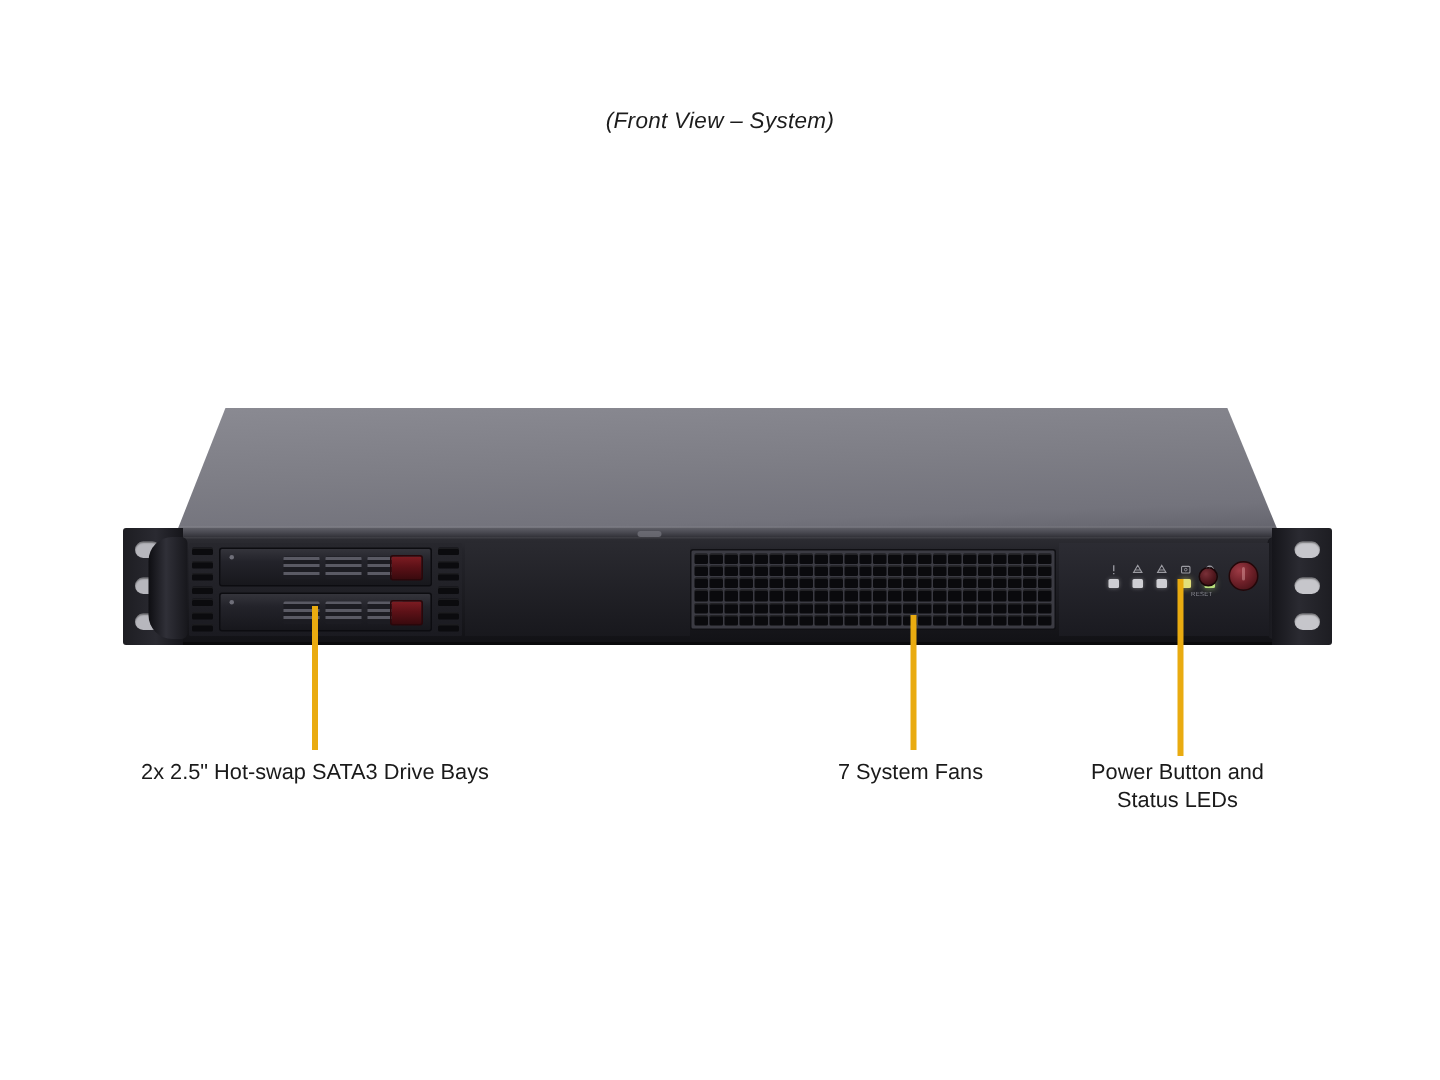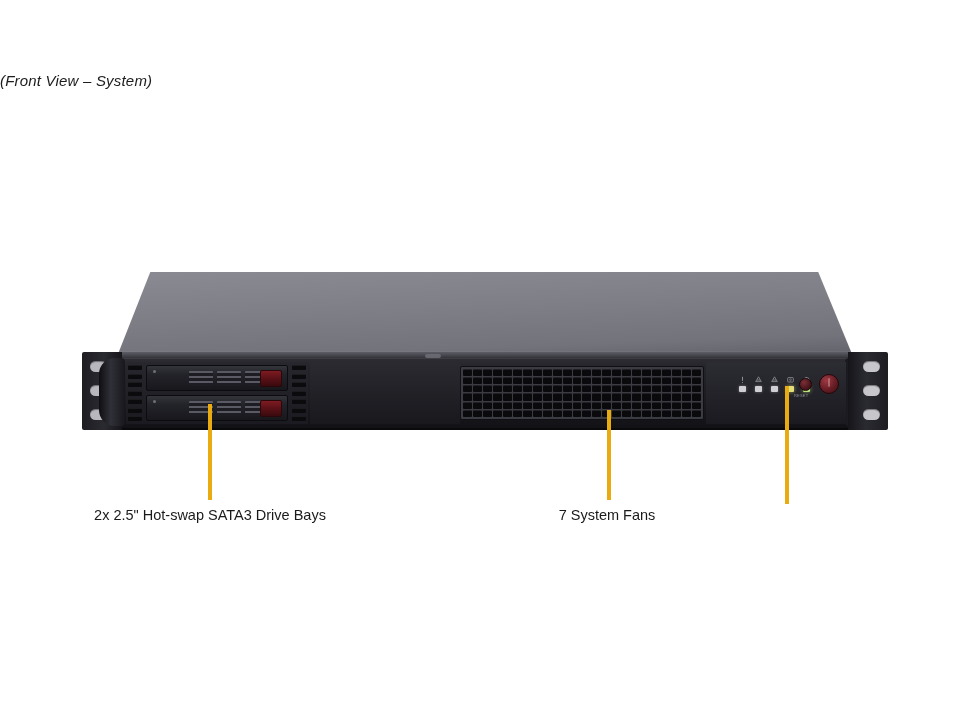--- a/index.html
+++ b/index.html
@@ -16,20 +16,21 @@
     color: #1a1a1a;
     -webkit-font-smoothing: antialiased;
   }
 
   
   #figure-caption {
     position: absolute;
     top: 72px;
     left: 0;
     width: 960px;
+    text-align: center;
     font-style: italic;
     font-size: 15px;
     letter-spacing: 0.2px;
     color: #1c1c1c;
   }
 
   
   #server-figure {
     position: absolute;
     left: 0;
@@ -629,14 +630,18 @@
   </div>
 
   <div class="callout-line" id="leader-line-drives" style="background: rgb(233, 171, 16);"></div>
   <div class="callout-line" id="leader-line-fans" style="background: rgb(233, 171, 16);"></div>
   <div class="callout-line" id="leader-line-power" style="background: rgb(233, 171, 16);"></div>
 
   <div class="callout-label" id="callout-label-drives">2x 2.5" Hot-swap SATA3 Drive Bays</div>
 
   <div class="callout-label" id="callout-label-fans">7 System Fans</div>
 
+  <div class="callout-label" id="callout-label-power">
+    <span>Power Button and</span><br>
+    <span>Status LEDs</span>
+  </div>
 
 </div>
 
 </body></html>

